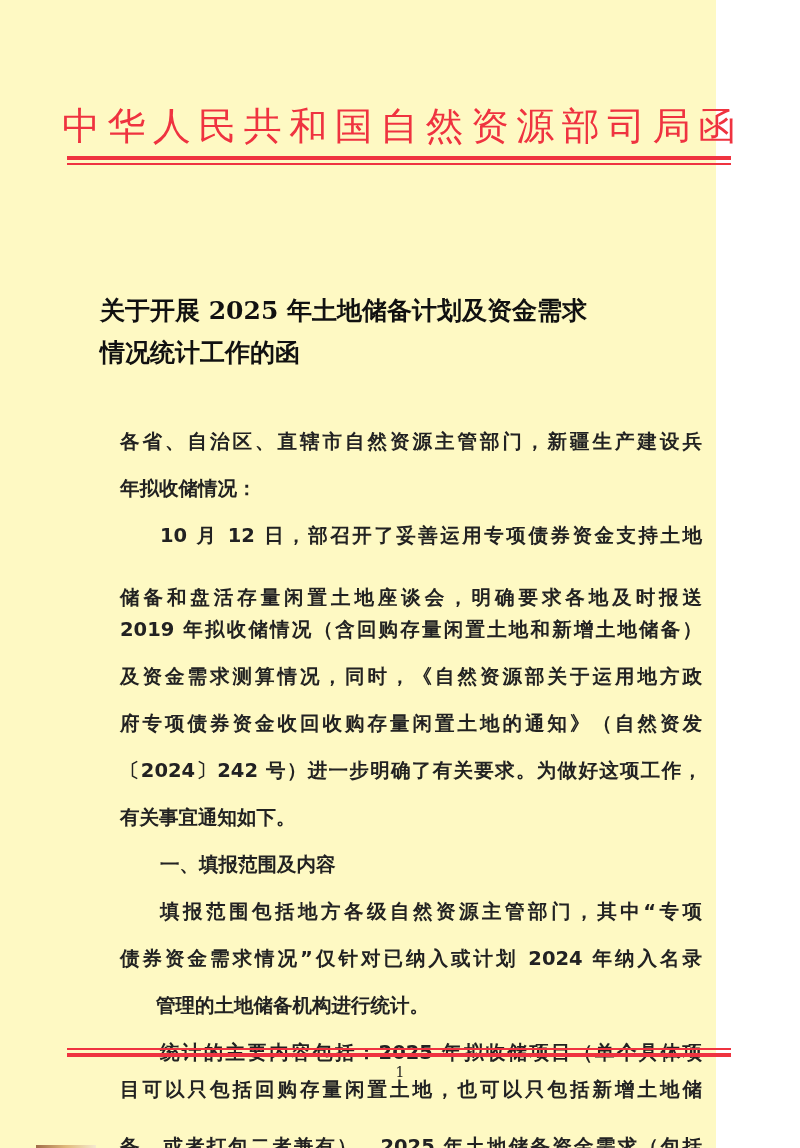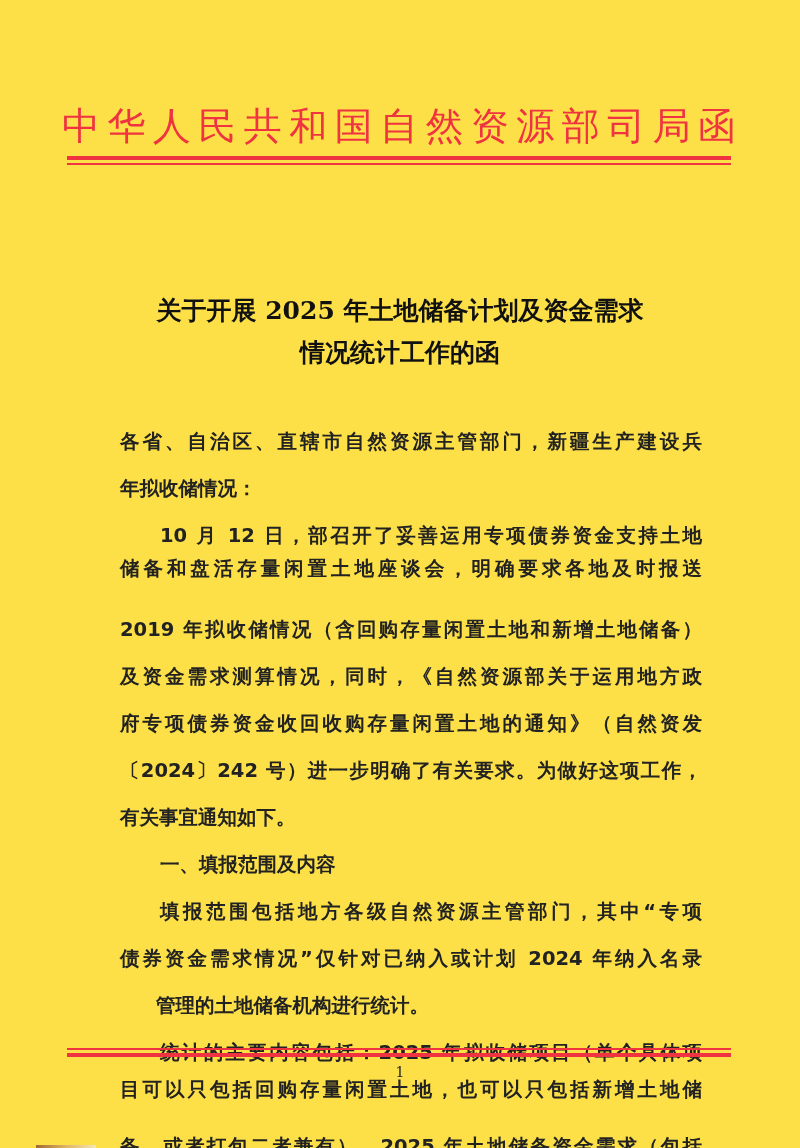--- a/index.html
+++ b/index.html
@@ -11,22 +11,22 @@
       width: 800px;
       height: 1148px;
       position: relative;
       overflow: hidden;
       font-family: "DejaVu Serif", "Liberation Serif", serif;
       color: #1a1a1a;
     }
     .page {
       position: absolute;
       left: 0; top: 0;
-      width: 800px; height: 1148px;
-      background: #fde047;
+      width: 716px; height: 1148px;
+      background: #fef9c3;
     }
     .letterhead {
       position: absolute;
       left: 62px;
       width: 676px;
       top: 98px;
       height: 56px;
       text-align: justify;
       text-align-last: justify;
       font-family: "DejaVu Serif", "Liberation Serif", serif;
@@ -56,21 +56,21 @@
       line-height: 28px;
       color: #222;
       letter-spacing: 1px;
       white-space: nowrap;
     }
     .title {
       position: absolute;
       left: 100px;
       width: 600px;
       top: 290px;
-      text-align: center;
+      text-align: left;
       font-family: "DejaVu Serif", "Liberation Serif", serif;
       font-weight: bold;
       font-size: 25px;
       line-height: 42px;
       color: #111;
     }
     .title div { white-space: nowrap; }
 
     .body-text {
       position: absolute;
@@ -134,21 +134,21 @@
   <div class="title">
     <div>关于开展 2025 年土地储备计划及资金需求</div>
     <div>情况统计工作的函</div>
   </div>
 
   <div class="body-text" style="top:419px;">
     <div class="line" style="top:0px;">各省、自治区、直辖市自然资源主管部门，新疆生产建设兵</div>
     <div class="line last" style="top:47px;">年拟收储情况：</div>
 
     <div class="line indent" style="top:94px;">10 月 12 日，部召开了妥善运用专项债券资金支持土地</div>
-    <div class="line" style="top:127px;">储备和盘活存量闲置土地座谈会，明确要求各地及时报送</div>
+    <div class="line" style="top:156px;">储备和盘活存量闲置土地座谈会，明确要求各地及时报送</div>
     <div class="line" style="top:188px;">2019 年拟收储情况（含回购存量闲置土地和新增土地储备）</div>
     <div class="line" style="top:235px;">及资金需求测算情况，同时，《自然资源部关于运用地方政</div>
     <div class="line" style="top:282px;">府专项债券资金收回收购存量闲置土地的通知》（自然资发</div>
     <div class="line" style="top:329px;">〔2024〕242 号）进一步明确了有关要求。为做好这项工作，</div>
     <div class="line last" style="top:376px;">有关事宜通知如下。</div>
 
     <div class="line indent heading" style="top:423px;">一、填报范围及内容</div>
 
     <div class="line indent" style="top:470px;">填报范围包括地方各级自然资源主管部门，其中“专项</div>
     <div class="line" style="top:517px;">债券资金需求情况”仅针对已纳入或计划 2024 年纳入名录</div>

